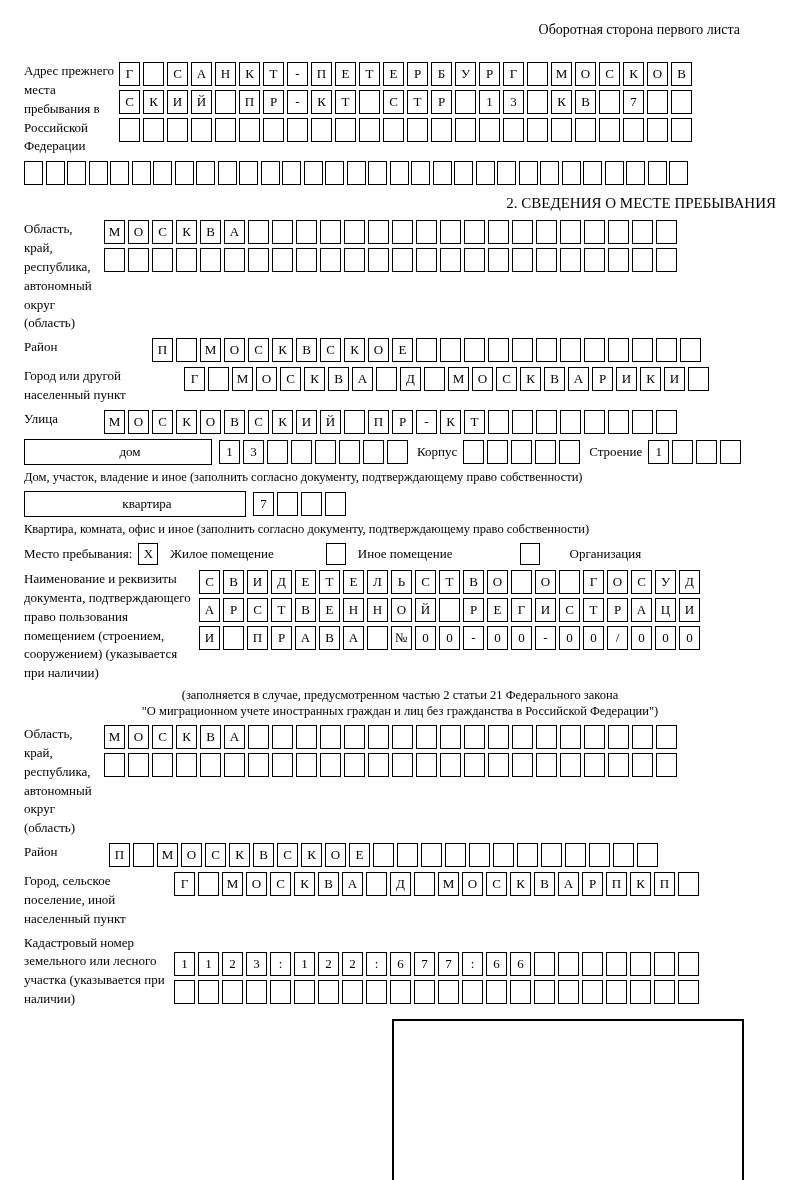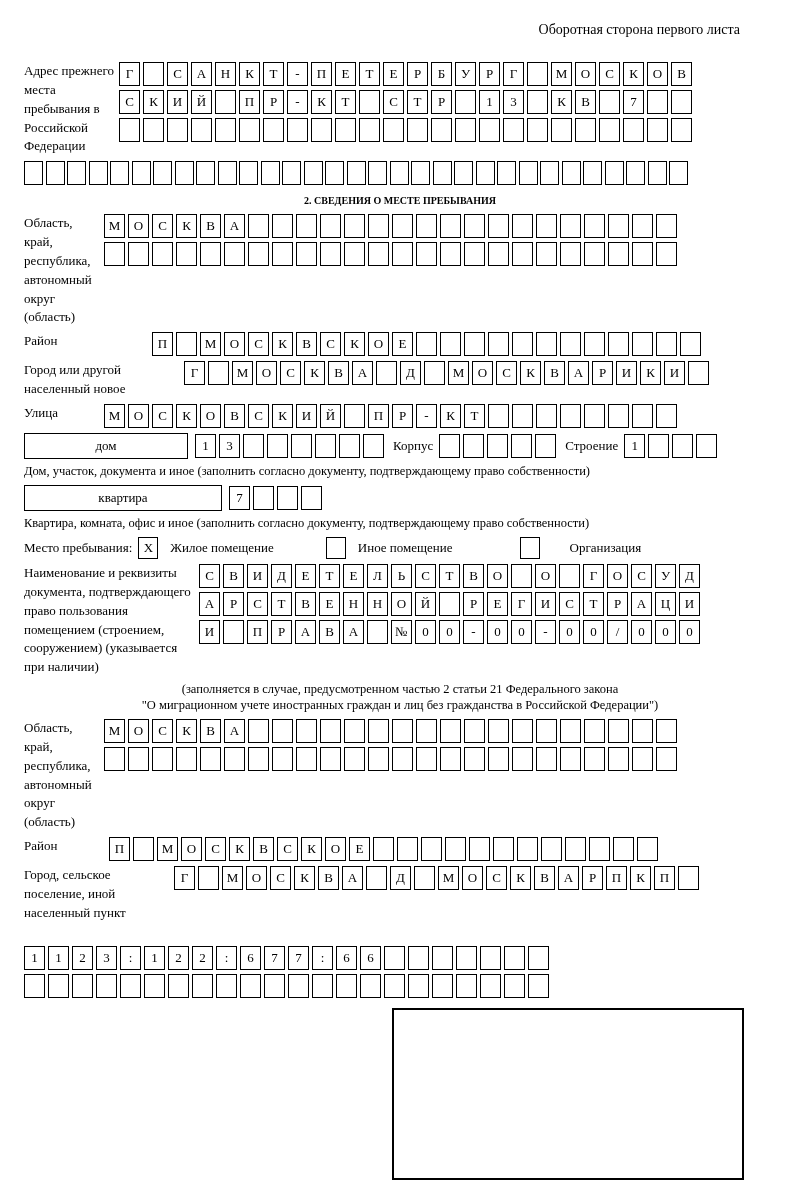--- a/index.html
+++ b/index.html
@@ -11,23 +11,23 @@
   .lbl{font-size:13px;line-height:1.45;flex:0 0 auto;}
   .w80{width:80px;} .w85{width:85px;} .w95{width:95px;} .w128{width:128px;}
   .w150{width:150px;} .w160{width:160px;} .w175{width:175px;}
   .cellrows{display:flex;flex-direction:column;row-gap:4px;}
   .cells{display:flex;flex-wrap:nowrap;}
   .cell{flex:0 0 auto;width:19px;height:22px;border:1.8px solid #000;margin-right:3px;
         display:flex;align-items:center;justify-content:center;font-size:13px;box-sizing:content-box;}
   .cells-tight .cell{width:17px;margin-right:2.5px;}
   .note{font-size:12.5px;margin:0 0 6px 0;}
   .note.center{text-align:center;}
-  .sect-title{text-align:center;font-weight:bold;font-size:10px;margin:10px 0 8px 0;}
+  .sect-title{text-align:right;font-weight:normal;font-size:15px;margin:10px 0 8px 0;}
   .namedbox{height:24px;border:1.8px solid #000;display:flex;align-items:center;justify-content:center;
-            font-size:13px;flex:0 0 auto;box-sizing:content-box;}
+            font-size:13px;flex:0 0 auto;box-sizing:content-box;padding-left:24px;}
   .housebox{width:162px;margin-right:7px;}
   .aptbox{width:196px;margin-right:7px;}
   .inline-lbl{font-size:13px;margin:0 6px;white-space:nowrap;}
   .checkbox{flex:0 0 auto;width:18px;height:20px;border:1.8px solid #000;display:flex;align-items:center;
             justify-content:center;font-size:13px;margin:0 6px;box-sizing:content-box;}
   .gap18{width:18px;flex:0 0 auto;} .gap40{width:40px;flex:0 0 auto;} .gap55{width:55px;flex:0 0 auto;}
   .subnote{font-size:12.5px;text-align:center;margin:-2px 0 8px 0;}
   .stampwrap{margin-left:368px;width:362px;margin-top:10px;}
   .stampbox{width:352px;height:172px;border:2px solid #000;box-sizing:border-box;}
   .mt8{margin-top:8px;}
@@ -239,21 +239,21 @@
         <span class="cell"></span>
         <span class="cell"></span>
         <span class="cell"></span>
         <span class="cell"></span>
         <span class="cell"></span>
         <span class="cell"></span>
       </div>
   </div>
 
   <div class="frow">
-    <div class="lbl w160">Город или другой населенный новое</div>
+    <div class="lbl w160">Город или другой населенный пункт</div>
     <div class="cells">
         <span class="cell">Г</span>
         <span class="cell"></span>
         <span class="cell">М</span>
         <span class="cell">О</span>
         <span class="cell">С</span>
         <span class="cell">К</span>
         <span class="cell">В</span>
         <span class="cell">А</span>
         <span class="cell"></span>
@@ -324,21 +324,21 @@
         <span class="cell"></span>
       </div>
     <span class="inline-lbl">Строение</span>
     <div class="cells">
         <span class="cell">1</span>
         <span class="cell"></span>
         <span class="cell"></span>
         <span class="cell"></span>
       </div>
   </div>
-  <div class="note">Дом, участок, документа и иное (заполнить согласно документу, подтверждающему право собственности)</div>
+  <div class="note">Дом, участок, владение и иное (заполнить согласно документу, подтверждающему право собственности)</div>
 
   <div class="frow vcenter">
     <div class="namedbox aptbox">квартира</div>
     <div class="cells">
         <span class="cell">7</span>
         <span class="cell"></span>
         <span class="cell"></span>
         <span class="cell"></span>
       </div>
   </div>
@@ -544,20 +544,21 @@
         <span class="cell">А</span>
         <span class="cell">Р</span>
         <span class="cell">П</span>
         <span class="cell">К</span>
         <span class="cell">П</span>
         <span class="cell"></span>
       </div>
   </div>
 
   <div class="frow">
+    <div class="lbl w150">Кадастровый номер земельного или лесного участка (указывается при наличии)</div>
     <div class="cellrows" style="margin-top:18px;">
       <div class="cells">
           <span class="cell">1</span>
           <span class="cell">1</span>
           <span class="cell">2</span>
           <span class="cell">3</span>
           <span class="cell">:</span>
           <span class="cell">1</span>
           <span class="cell">2</span>
           <span class="cell">2</span>

